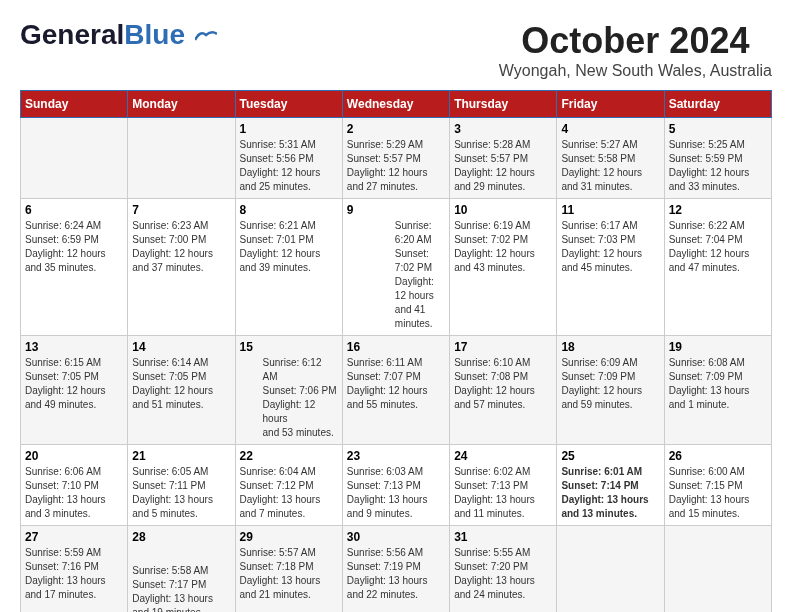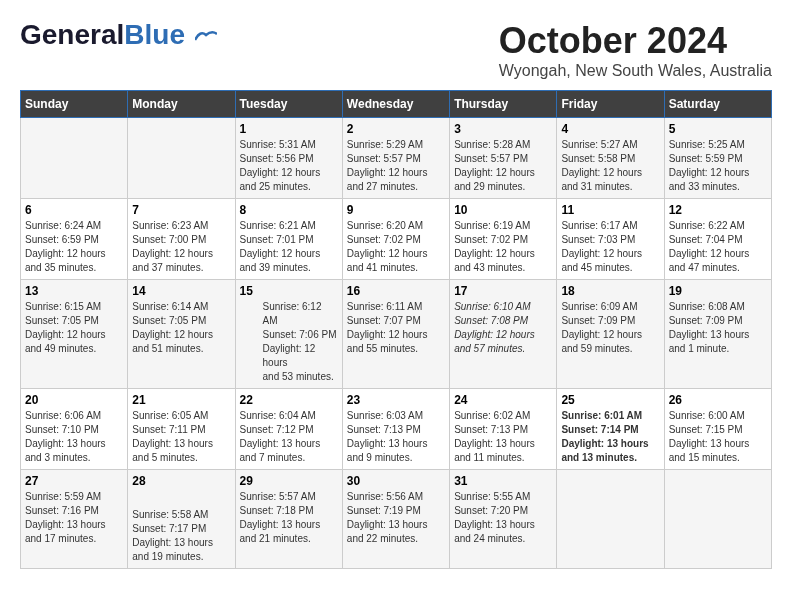--- a/index.html
+++ b/index.html
@@ -15,38 +15,38 @@
       justify-content: space-between;
       align-items: flex-start;
       margin-bottom: 10px;
     }
     .logo {
       display: flex;
       flex-direction: column;
       align-items: flex-start;
     }
     .title-block {
-      text-align: left;
+      text-align: center;
     }
     .month-title {
       font-size: 36px;
       font-weight: bold;
       color: #222;
     }
     .location {
       font-size: 16px;
       color: #444;
     }
     table {
       width: 100%;
       border-collapse: collapse;
       font-size: 11px;
     }
     thead tr th {
-      background-color: #404040;
+      background-color: #b91c1c;
       color: #fff;
       padding: 6px 4px;
       text-align: left;
       font-size: 12px;
       border: 1px solid #2e6db4;
     }
     tbody tr td {
       border: 1px solid #ccc;
       vertical-align: top;
       padding: 4px 4px;
@@ -160,21 +160,21 @@
         </td>
         <td>
           <span class="day-num">8</span>
           <div class="day-info" style="white-space: pre-line;">Sunrise: 6:21 AM
 Sunset: 7:01 PM
 Daylight: 12 hours
 and 39 minutes.</div>
         </td>
         <td>
           <span class="day-num">9</span>
-          <div class="day-info" style="white-space: pre-line;">Sunrise: 6:20 AM
+          <div class="day-info" style="white-space: pre-line; margin-left: 48px;">Sunrise: 6:20 AM
 Sunset: 7:02 PM
 Daylight: 12 hours
 and 41 minutes.</div>
         </td>
         <td>
           <span class="day-num">10</span>
           <div class="day-info" style="white-space: pre-line;">Sunrise: 6:19 AM
 Sunset: 7:02 PM
 Daylight: 12 hours
 and 43 minutes.</div>
@@ -218,21 +218,21 @@
         </td>
         <td>
           <span class="day-num">16</span>
           <div class="day-info" style="white-space: pre-line;">Sunrise: 6:11 AM
 Sunset: 7:07 PM
 Daylight: 12 hours
 and 55 minutes.</div>
         </td>
         <td>
           <span class="day-num">17</span>
-          <div class="day-info" style="white-space: pre-line; font-style: italic;">Sunrise: 6:10 AM
+          <div class="day-info" style="white-space: pre-line;">Sunrise: 6:10 AM
 Sunset: 7:08 PM
 Daylight: 12 hours
 and 57 minutes.</div>
         </td>
         <td>
           <span class="day-num">18</span>
           <div class="day-info" style="white-space: pre-line;">Sunrise: 6:09 AM
 Sunset: 7:09 PM
 Daylight: 12 hours
 and 59 minutes.</div>

